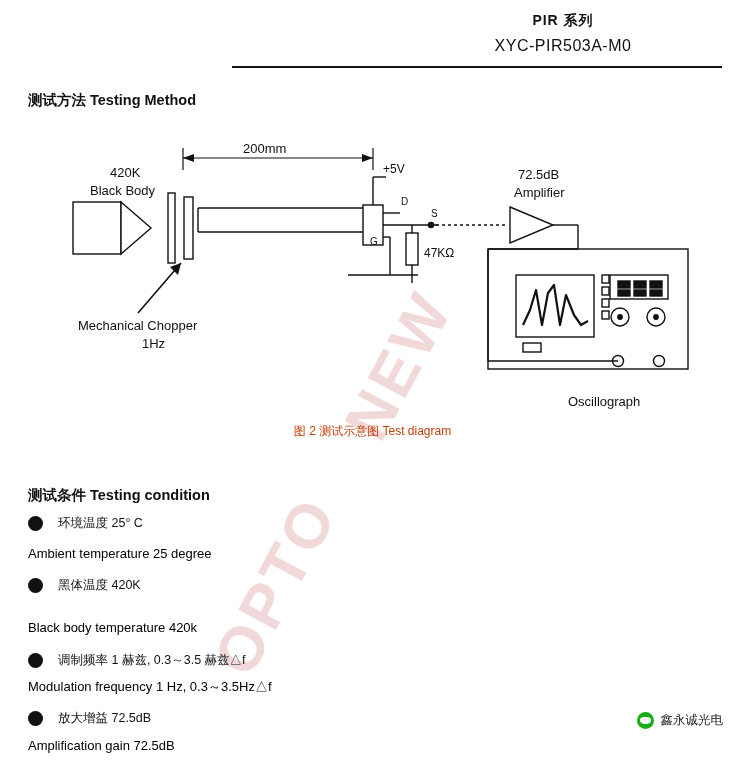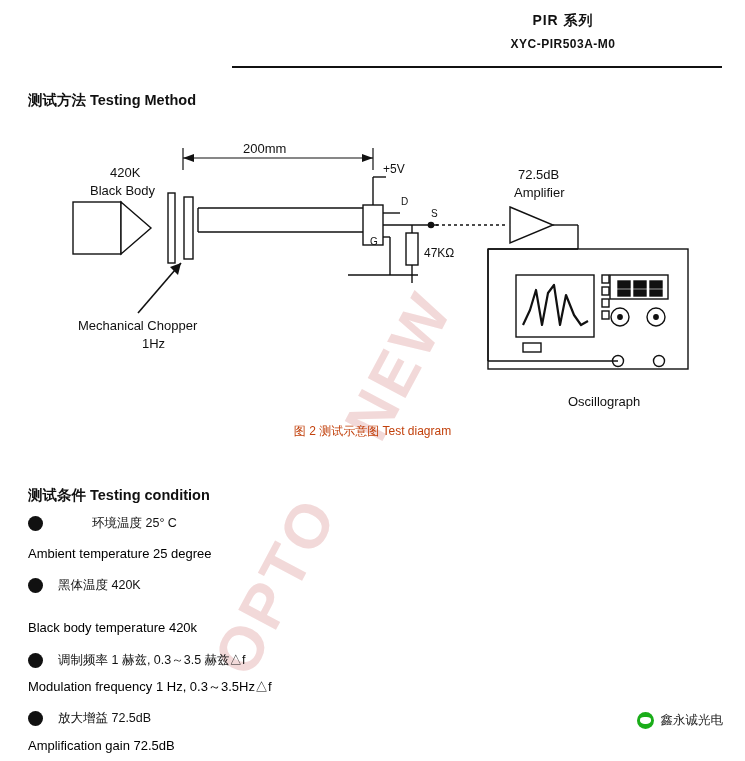--- a/index.html
+++ b/index.html
@@ -108,22 +108,22 @@
     text-align: center;
     width: 320px;
   }
   .header-right .line1 {
     font-weight: bold;
     font-size: 14px;
     color: #111;
     letter-spacing: 1px;
   }
   .header-right .line2 {
-    font-weight: bold;
-    font-size: 12px;
+    font-weight: normal;
+    font-size: 16px;
     color: #111;
     margin-top: 7px;
     letter-spacing: 0.5px;
   }
   .header-rule {
     position: absolute;
     left: 232px;
     top: 66px;
     width: 490px;
     height: 2px;
@@ -175,21 +175,21 @@
     font-size: 12.5px;
     color: #111;
   }
   .plain-text {
     position: absolute;
     left: 28px;
     font-size: 13px;
     color: #000000;
   }
   #c1-dot  { top: 516px; }
-  #c1-cn   { top: 515px; margin-left: 34px; }
+  #c1-cn   { top: 515px; }
   #c1-en   { top: 546px; }
   #c2-dot  { top: 578px; }
   #c2-cn   { top: 577px; }
   #c2-en   { top: 620px; }
   #c3-dot  { top: 653px; }
   #c3-cn   { top: 652px; }
   #c3-en   { top: 678px; }
   #c4-dot  { top: 711px; }
   #c4-cn   { top: 710px; }
   #c4-en   { top: 738px; }

